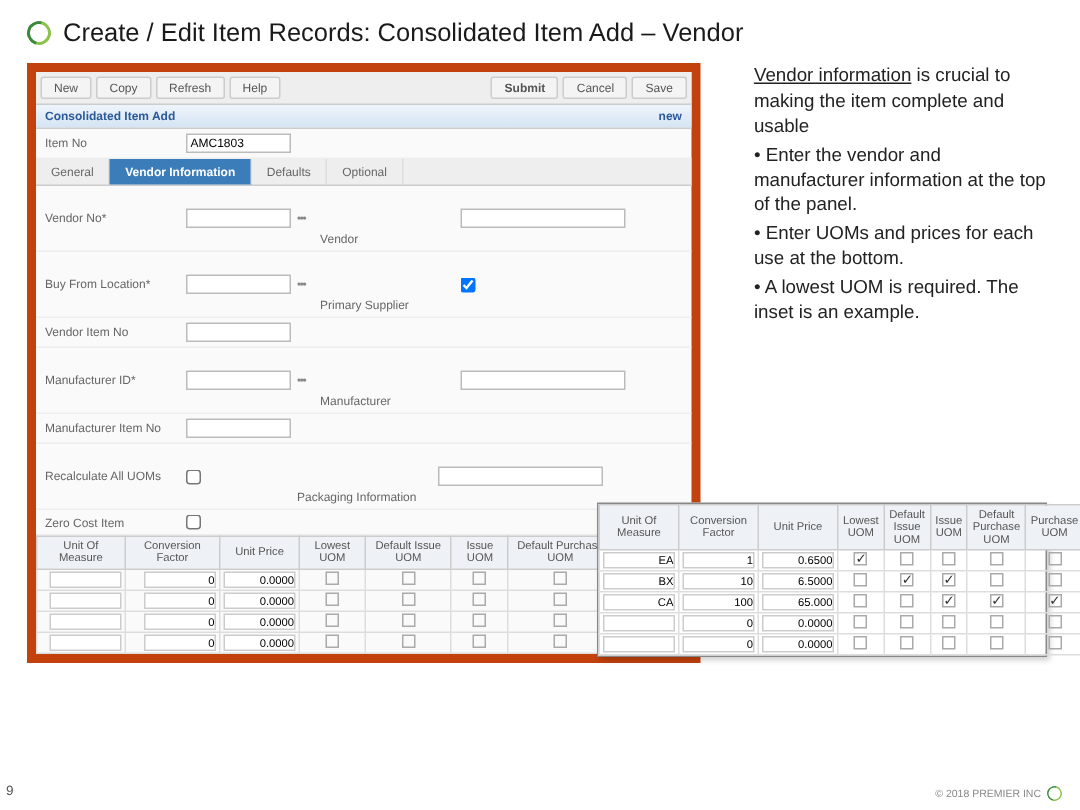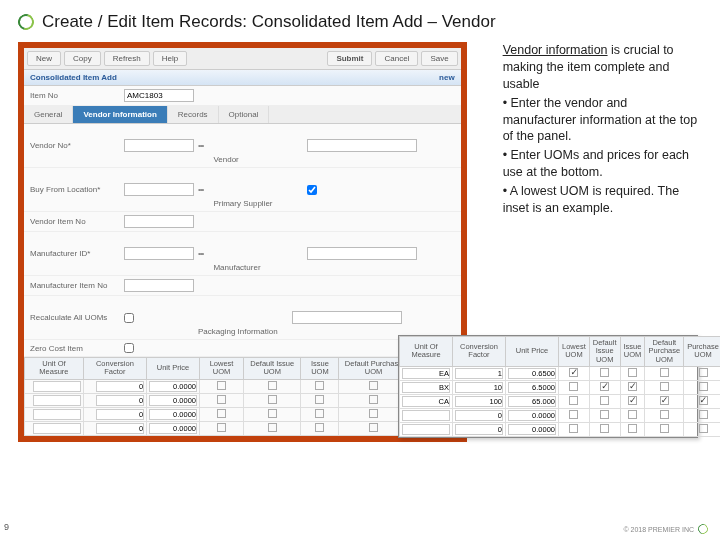--- a/index.html
+++ b/index.html
@@ -63,21 +63,21 @@
         <span>Consolidated Item Add</span>
         <span>new</span>
       </div>
       <div class="form-row">
         <span class="lbl">Item No</span>
         <input type="text" value="AMC1803" style="">
       </div>
       <div class="tabs">
         <div class="tab">General</div>
         <div class="tab active">Vendor Information</div>
-        <div class="tab">Records</div>
+        <div class="tab">Defaults</div>
         <div class="tab">Optional</div>
       </div>
       <div class="form-row">
           <span class="lbl">Vendor No*</span>
           <input type="text" style="">
           <span class="dots">•••</span>
           <span class="lbl2">Vendor</span>
           <input type="text" style="width: 110px;">
         </div>
       <div class="form-row">

